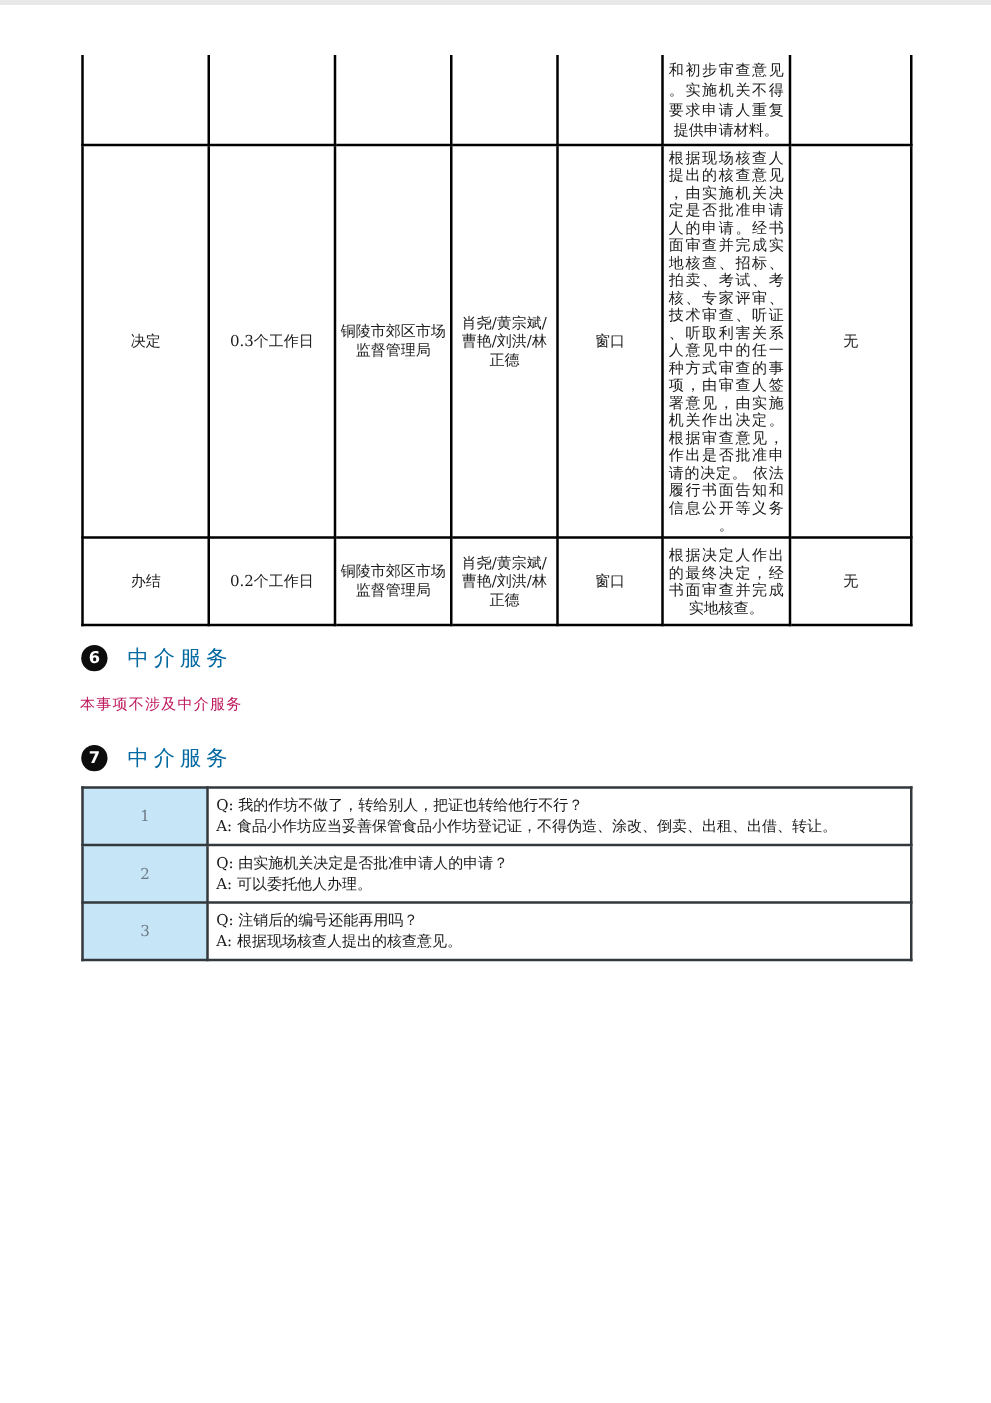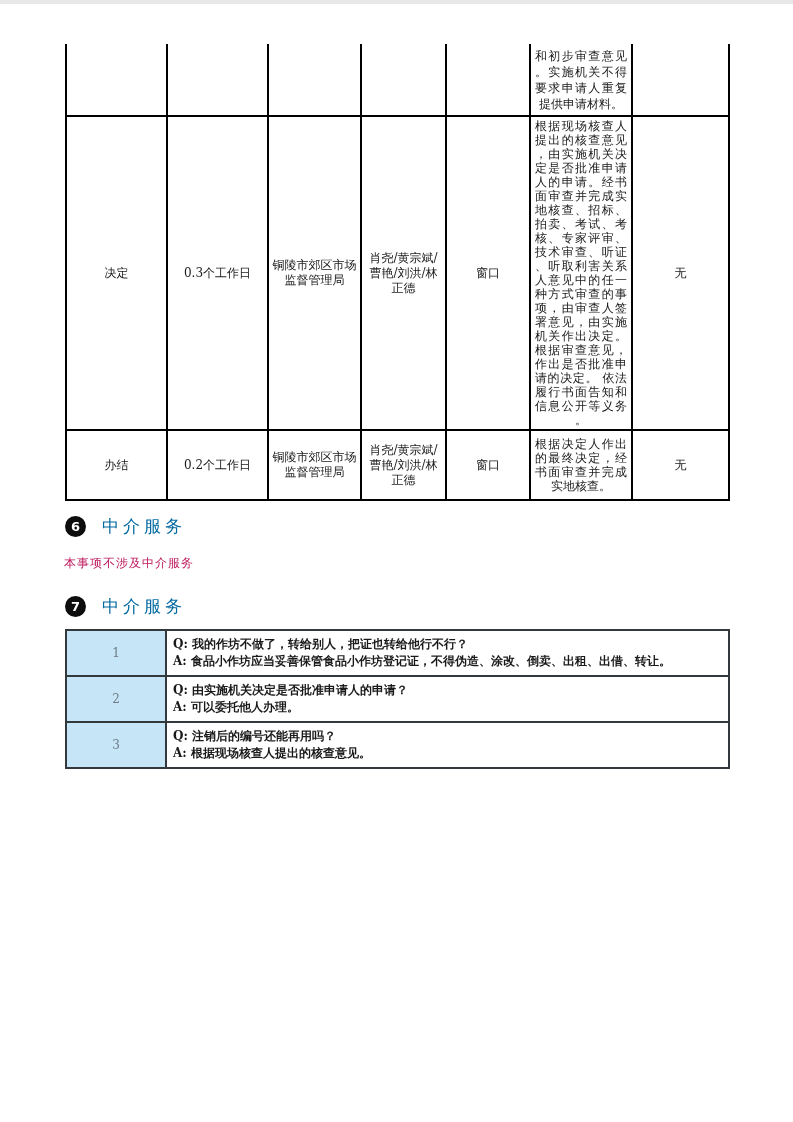--- a/index.html
+++ b/index.html
@@ -77,21 +77,21 @@
   }
   .ftable td.fnum{
     background:#c6e6f7;
     text-align:center;
     color:#6e7a85;
   }
   .ftable td.fqa{
     padding:4px 6px;
     line-height:17px;
   }
-  .qline,.aline{white-space:normal;font-weight:bold;}
+  .qline,.aline{white-space:normal;}
 </style>
 </head>
 <body>
 
 <div class="page">
 
   <table class="ptable">
     <colgroup>
       <col style="width:101px">
         <col style="width:101px">

